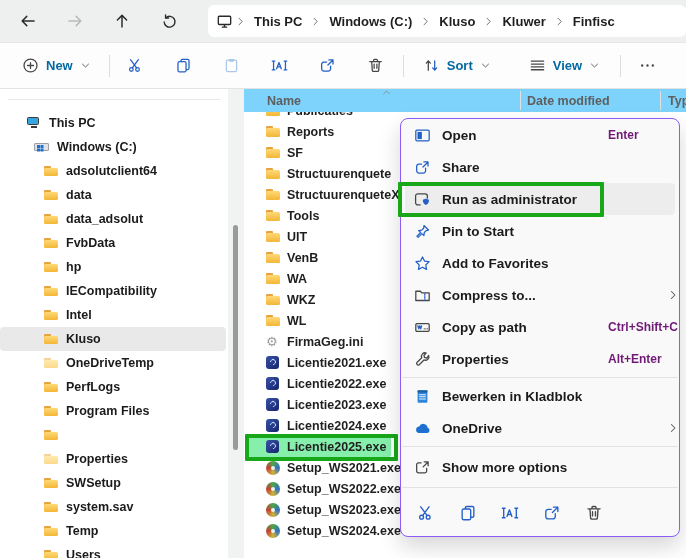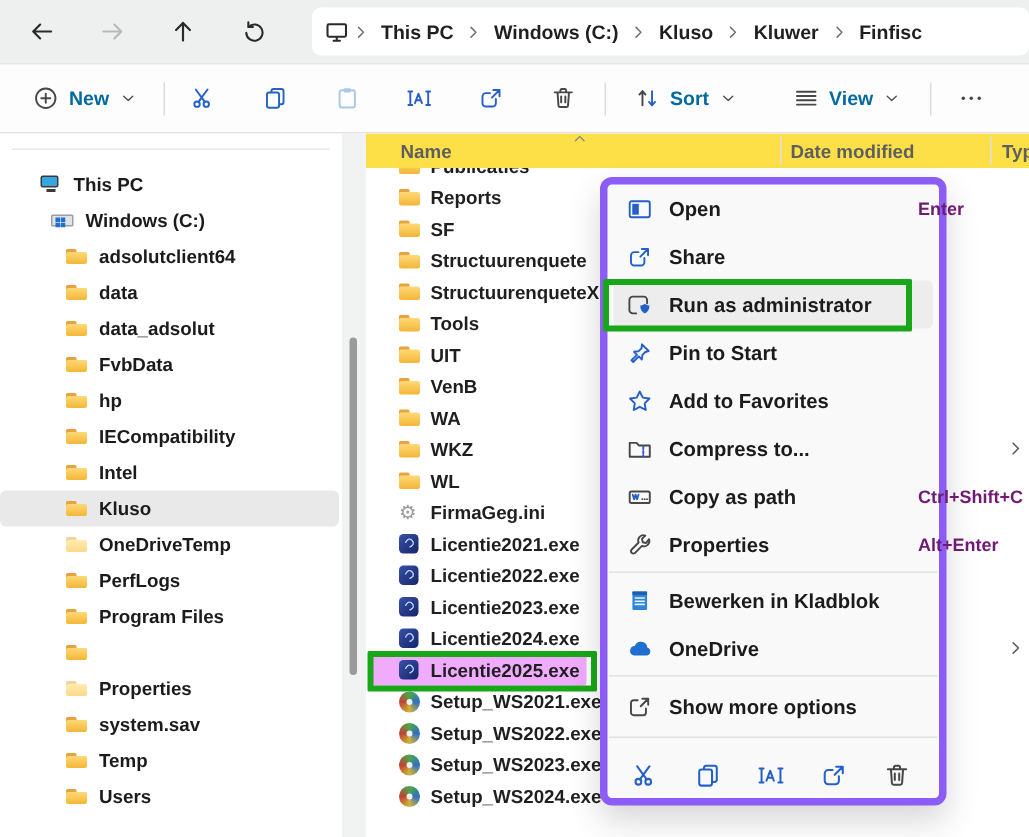--- a/index.html
+++ b/index.html
@@ -37,30 +37,30 @@
   .trow .lbl{margin-left:7px;white-space:nowrap}
   .trow.lvl0{padding-left:26px}
   .trow.lvl1{padding-left:34px}
   .trow.lvl2{padding-left:43px}
   .trow.sel{background:#e9e9e9;border-radius:4px}
 
   .vscroll{width:16px;flex:none;background:#f1f2f2;position:relative}
   .vthumb{position:absolute;left:5px;top:136px;width:5px;height:225px;background:#9a9a9a;border-radius:3px}
 
   .pane{flex:1;position:relative;overflow:hidden}
-  .lheader{position:absolute;top:0;left:0;right:0;height:23px;background:#fde047;z-index:5;color:#5f5f5f}
+  .lheader{position:absolute;top:0;left:0;right:0;height:23px;background:#7dd3fc;z-index:5;color:#5f5f5f}
   .lheader .hname{position:absolute;left:23px;top:5px}
   .lheader .hdate{position:absolute;left:283px;top:5px}
   .lheader .htype{position:absolute;left:424px;top:5px}
   .lheader .hsortcaret{position:absolute;left:137px;top:-2px}
   .colsep{position:absolute;top:2px;width:1px;height:19px;background:#e0e0e0}
   .listrows{position:absolute;top:11px;left:0;right:0;z-index:1}
   .frow{height:21px;display:flex;align-items:center;padding-left:21px;white-space:nowrap;color:#1f1f1f}
   .frow .lbl{margin-left:6px}
-  .frow.sel{background:#f0abfc;border-radius:2px;margin-left:4px;padding-left:17px;width:143px;box-sizing:border-box}
+  .frow.sel{background:#86efac;border-radius:2px;margin-left:4px;padding-left:17px;width:143px;box-sizing:border-box}
 
   
   .fi{width:16px;height:16px;position:relative;display:inline-block;flex:none}
   .i-folder::before{content:"";position:absolute;left:1px;top:2.5px;width:7px;height:5px;border-radius:1px;background:#e8a33d}
   .i-folder::after{content:"";position:absolute;left:1px;top:4.5px;width:13.5px;height:8.5px;border-radius:1.5px;
                    background:linear-gradient(#ffd977,#f3b637)}
   .i-folder-light::before{content:"";position:absolute;left:1px;top:2.5px;width:7px;height:5px;border-radius:1px;background:#f2d49a}
   .i-folder-light::after{content:"";position:absolute;left:1px;top:4.5px;width:13.5px;height:8.5px;border-radius:1.5px;
                    background:linear-gradient(#ffeab0,#fbd98c)}
   .i-pc::before{content:"";position:absolute;left:1px;top:2px;width:12px;height:8px;border:1.3px solid #3a3a3a;border-radius:1.5px;background:#37a5e0;box-sizing:border-box}
@@ -71,22 +71,22 @@
   .i-ini::before{content:"⚙";position:absolute;left:1px;top:0;font-size:13px;line-height:16px;color:#9b9b9b}
   .i-exe::before{content:"";position:absolute;left:1px;top:1px;width:13px;height:13px;border-radius:3px;
                  background:linear-gradient(135deg,#3752a8,#16246b)}
   .i-exe::after{content:"";position:absolute;left:4.5px;top:4.5px;width:6px;height:6px;border:1.4px solid #bcd2f7;
                 border-radius:50%;border-bottom-color:transparent;transform:rotate(45deg);box-sizing:border-box}
   .i-setup::before{content:"";position:absolute;left:1px;top:1px;width:14px;height:14px;border-radius:50%;
                  background:conic-gradient(#4aa84a,#2f6fc4,#cdb33a,#c14334,#4aa84a)}
   .i-setup::after{content:"";position:absolute;left:6px;top:6px;width:4px;height:4px;border-radius:50%;background:#eef2ee}
 
   
-  .menu{position:absolute;left:400px;top:118px;width:231px;height:419px;background:#f9f9f9;
-        border:5px solid #8b5cf6;border-radius:8px;box-shadow:0 10px 22px rgba(0,0,0,.16);
+  .menu{position:absolute;left:400px;top:118px;width:280px;height:419px;background:#f9f9f9;
+        border:1px solid #8b5cf6;border-radius:8px;box-shadow:0 10px 22px rgba(0,0,0,.16);
         z-index:10;box-sizing:border-box}
   .mi{height:32px;margin:0 4px;padding:0 8px;display:flex;align-items:center;position:relative;
       border-radius:4px;font-size:13.5px;color:#1b1b1b}
   .mi .mic{width:18px;display:flex;justify-content:center;flex:none}
   .mi .mlabel{margin-left:11px;white-space:nowrap}
   .mi .sc{position:absolute;left:203px;font-size:12px;color:#701a75}
   .mi .sub{position:absolute;left:261px}
   .mi.hl{background:#ededed}
   .mi.tall{height:36px}
   .msep{height:1px;background:#e2e2e2;margin:2px 1px}
@@ -357,20 +357,24 @@
 
           <div class="trow lvl2">
             <span class="fi i-folder"></span>
           </div>
 
           <div class="trow lvl2">
             <span class="fi i-folder-light"></span>
             <span class="lbl">Properties</span>
           </div>
 
+          <div class="trow lvl2">
+            <span class="fi i-folder"></span>
+            <span class="lbl">SWSetup</span>
+          </div>
 
           <div class="trow lvl2">
             <span class="fi i-folder"></span>
             <span class="lbl">system.sav</span>
           </div>
 
           <div class="trow lvl2">
             <span class="fi i-folder"></span>
             <span class="lbl">Temp</span>
           </div>

